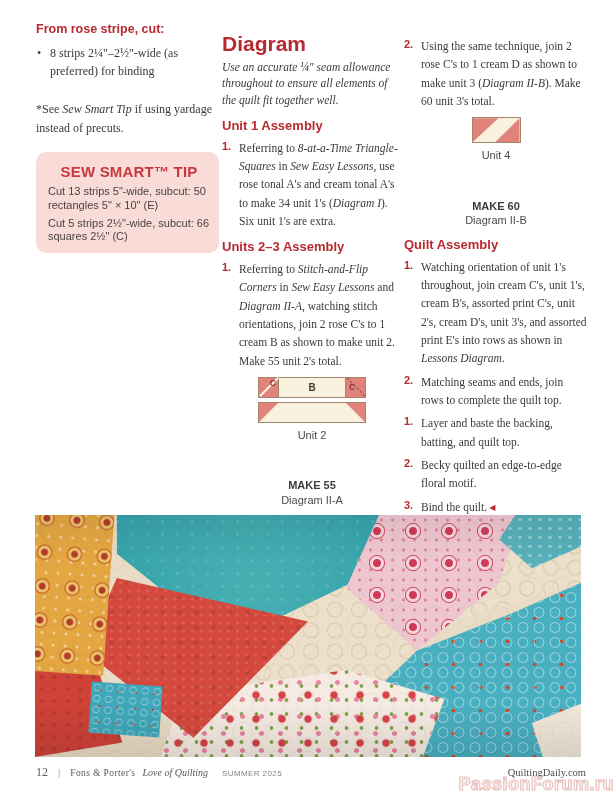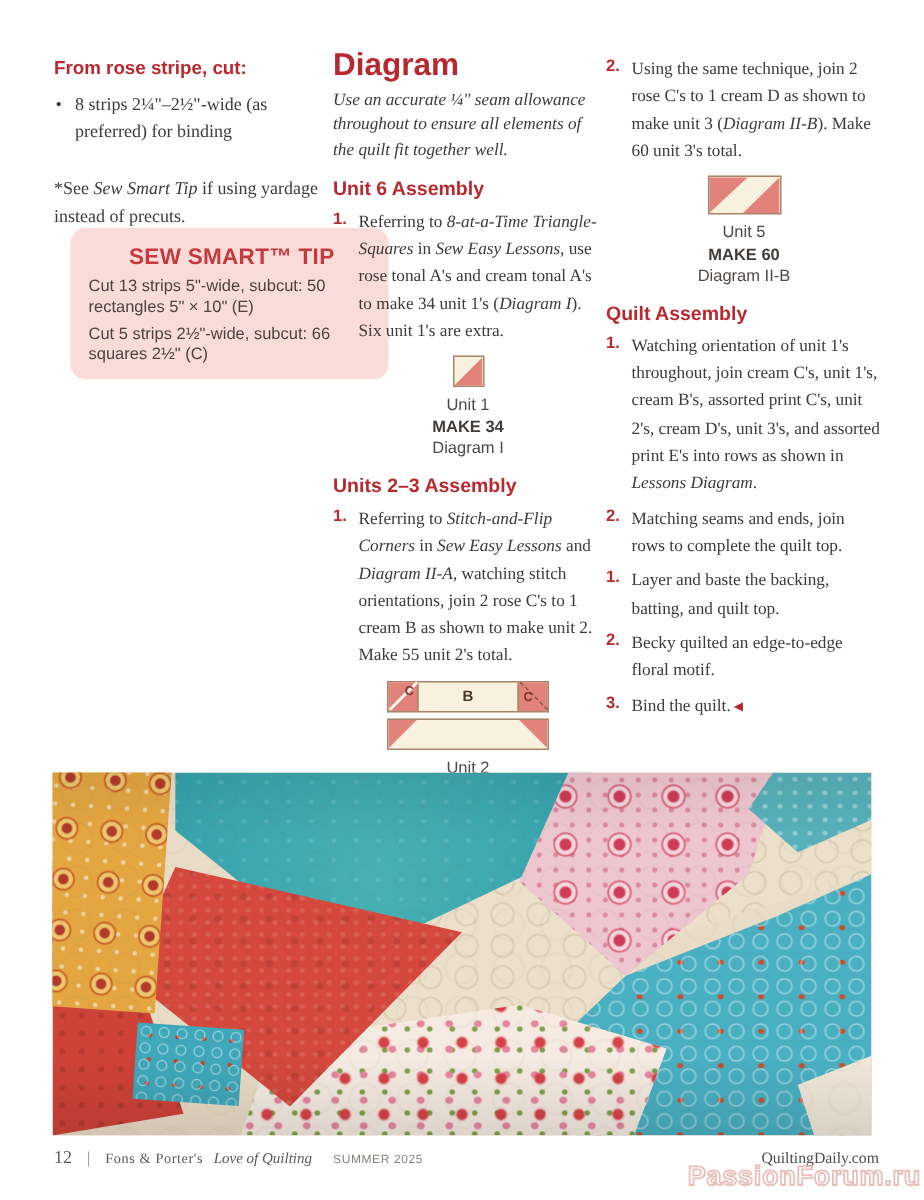--- a/index.html
+++ b/index.html
@@ -1,28 +1,28 @@
 <!DOCTYPE html>
 <html><head>
 <meta charset="utf-8">
 <style>
   html,body{margin:0;padding:0;background:#ffffff;}
   .page{position:relative;width:616px;height:800px;background:#ffffff;overflow:hidden;
         font-family:"Liberation Serif",serif;color:#3d3a38;}
   :root{--red:#b8292f;}
 
   
-  .left-col{position:absolute;left:36px;top:38px;width:183px;}
+  .left-col{position:absolute;left:36px;top:22px;width:183px;}
   .cut-head{margin:0 0 7px 0;font:bold 12.5px/1.2 "Liberation Sans",sans-serif;color:var(--red);}
   .bullet-row{position:relative;padding-left:14px;font:12px/1.5 "Liberation Serif",serif;}
   .bullet-mark{position:absolute;left:1px;top:0;}
   .note{margin:20px 0 0 0;font:12px/1.55 "Liberation Serif",serif;}
   .note em{}
 
-  .tipbox{position:absolute;left:47px;top:152px;width:212px;box-sizing:border-box;
+  .tipbox{position:absolute;left:36px;top:152px;width:183px;box-sizing:border-box;
           background:#f9dcd8;border-radius:10px;padding:11px 9px 9px 12px;}
   .tip-title{margin:0 0 5px 0;text-align:center;font:bold 15px/1.15 "Liberation Sans",sans-serif;
              color:#c6393e;letter-spacing:.2px;}
   .tipbox p{margin:0 0 5px 0;font:11px/1.22 "Liberation Sans",sans-serif;color:#4b4340;}
   .tipbox p:last-child{margin-bottom:0;}
 
   
   .mid-col{position:absolute;left:222px;top:32px;width:180px;}
   .right-col{position:absolute;left:404px;top:36px;width:184px;}
 
@@ -31,21 +31,21 @@
   .intro{margin:0 0 6px 0;font:italic 11.5px/1.42 "Liberation Serif",serif;color:#3d3a38;}
 
   .step{position:relative;padding-left:17px;margin:0 0 5px 0;}
   .step .num{position:absolute;left:0;top:1px;font:bold 11px/1.3 "Liberation Sans",sans-serif;color:var(--red);}
   .step .body{font:11.5px/1.42 "Liberation Serif",serif;color:#3d3a38;}
   .step .body em{font-style:italic;}
 
   
   figure{margin:8px auto 2px auto;text-align:center;}
   .cap{font:11px/1.3 "Liberation Sans",sans-serif;color:#4e4a47;}
-  .cap.bold{font-weight:bold;color:#403c39;}
+  .cap.bold{font-weight:bold;color:#403c39;margin-top:36px;}
 
   .unit1-sq{width:19px;height:19px;margin:0 auto 5px auto;border:1px solid #a5846b;
             background:#f8f1dd;position:relative;}
   .unit1-sq .tri{position:absolute;inset:0;background:#e1837b;
             clip-path:polygon(100% 0,100% 100%,0 100%);}
 
   .u2-strip{width:106px;height:19px;margin:0 auto;border:1px solid #a5846b;
             background:#f8f1dd;position:relative;box-sizing:content-box;display:flex;}
   .u2-strip.bottom{margin-top:4px;margin-bottom:5px;}
   .c-sq{width:19px;height:100%;position:relative;background:#e1837b;flex:0 0 auto;}
@@ -163,36 +163,26 @@
   <aside class="tipbox">
     <h4 class="tip-title">SEW SMART™ TIP</h4>
     <p>Cut 13 strips 5"-wide, subcut: 50 rectangles 5" × 10" (E)</p>
     <p>Cut 5 strips 2½"-wide, subcut: 66 squares 2½" (C)</p>
   </aside>
 
   <section class="mid-col">
     <h1 class="h1">Diagram</h1>
     <p class="intro">Use an accurate ¼" seam allowance throughout to ensure all elements of the quilt fit together well.</p>
 
-    <h3 class="h3">Unit 6 Assembly</h3>
+    <h3 class="h3">Unit 1 Assembly</h3>
     <div class="step">
       <span class="num">1.</span>
       <span class="body"><span>Referring to </span><em>8-at-a-Time Triangle-Squares</em><span> in </span><em>Sew Easy Lessons</em><span>, use rose tonal A's and cream tonal A's to make 34 unit 1's (</span><em>Diagram I</em><span>). Six unit 1's are extra.</span></span>
     </div>
 
-    <figure>
-      <div class="unit1-sq">
-        <div class="tri"></div>
-      </div>
-      <figcaption>
-        <div class="cap">Unit 1</div>
-        <div class="cap bold">MAKE 34</div>
-        <div class="cap">Diagram I</div>
-      </figcaption>
-    </figure>
 
     <h3 class="h3">Units 2–3 Assembly</h3>
     <div class="step">
       <span class="num">1.</span>
       <span class="body"><span>Referring to </span><em>Stitch-and-Flip Corners</em><span> in </span><em>Sew Easy Lessons</em><span> and </span><em>Diagram II-A</em><span>, watching stitch orientations, join 2 rose C's to 1 cream B as shown to make unit 2. Make 55 unit 2's total.</span></span>
     </div>
 
     <figure>
       <div class="u2-strip top">
         <div class="c-sq left">
@@ -224,21 +214,21 @@
       <span class="num">2.</span>
       <span class="body"><span>Using the same technique, join 2 rose C's to 1 cream D as shown to make unit 3 (</span><em>Diagram II-B</em><span>). Make 60 unit 3's total.</span></span>
     </div>
 
     <figure>
       <div class="unit3">
         <div class="u3l"></div>
         <div class="u3r"></div>
       </div>
       <figcaption>
-        <div class="cap">Unit 5</div>
+        <div class="cap">Unit 4</div>
         <div class="cap bold">MAKE 60</div>
         <div class="cap">Diagram II-B</div>
       </figcaption>
     </figure>
 
     <h3 class="h3">Quilt Assembly</h3>
     <div class="step">
       <span class="num">1.</span>
       <span class="body"><span>Watching orientation of unit 1's throughout, join cream C's, unit 1's, cream B's, assorted print C's, unit 2's, cream D's, unit 3's, and assorted print E's into rows as shown in </span><em>Lessons Diagram</em><span>.</span></span>
     </div>

